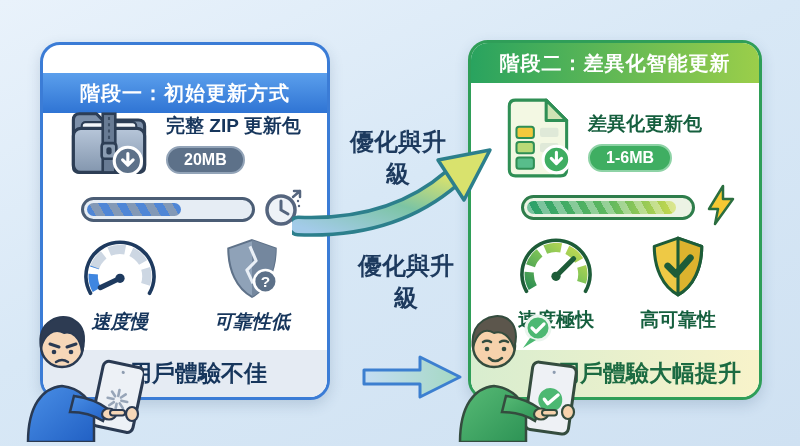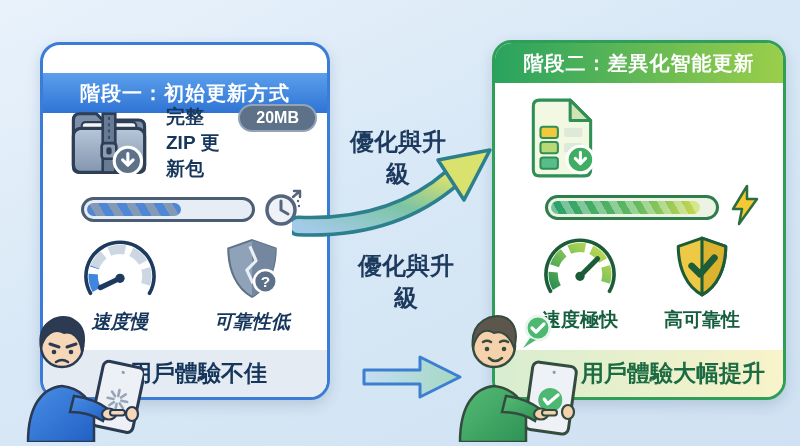--- a/index.html
+++ b/index.html
@@ -5,30 +5,30 @@
   * { margin:0; padding:0; box-sizing:border-box; }
   html,body { width:800px; height:446px; }
   body { font-family:"Liberation Sans","DejaVu Sans",sans-serif; overflow:hidden; }
   .page { position:relative; width:800px; height:446px;
           background:linear-gradient(155deg,#e9f2fb 0%,#d8e8f6 45%,#cfe1f2 100%); }
 
   
   .card { position:absolute; background:#ffffff; border-radius:20px; overflow:hidden;
           box-shadow:0 5px 14px rgba(40,70,110,.18); }
   .card.left  { left:40px;  top:42px; width:290px; height:358px; border:3px solid #3b7cd6; }
-  .card.right { left:492px; top:40px; width:294px; height:360px; border:3px solid #2f9e58; }
+  .card.right { left:468px; top:40px; width:294px; height:360px; border:3px solid #2f9e58; }
   .card-header { height:40px; display:flex; align-items:center; justify-content:center;
                  color:#ffffff; font-size:20px; font-weight:bold; letter-spacing:1px; }
   .card.left  .card-header { background:linear-gradient(180deg,#5b9fec,#2f74d4);margin-top:28px; }
   .card.right .card-header { background:linear-gradient(90deg,#29a35f,#9bce4a); }
 
   .pkg-row { position:absolute; top:54px; left:22px; right:10px; height:88px;
              display:flex; align-items:center; gap:13px; }
   .pkg-icon { flex:0 0 auto; }
-  .pkg-text { display:flex; flex-direction:row; align-items:flex-start; gap:7px; }
+  .pkg-text { display:flex; flex-direction:column; align-items:flex-start; gap:7px; }
   .pkg-label { font-size:19px; font-weight:bold; }
   .card.left  .pkg-label { color:#17365c; }
   .card.right .pkg-label { color:#155f3e; }
   .size-badge { font-size:16px; font-weight:bold; color:#ffffff; padding:3px 16px;
                 border-radius:14px; }
   .card.left  .size-badge { background:#5d7189; border:2px solid #93a4b8; }
   .card.right .size-badge { background:#3fae62; border:2px solid #8ed3a6; }
 
   .progress-row { position:absolute; top:146px; left:38px; right:10px; height:36px;
                   display:flex; align-items:center; gap:9px; }
@@ -157,20 +157,24 @@
           <path d="M42,4 L42,24 L62,24 Z" fill="#cfe3b4" stroke="#2f8f55" stroke-width="3" stroke-linejoin="round"></path>
           <rect x="13" y="30" width="17" height="11" rx="2.5" fill="#f2c93d" stroke="#2f8f55" stroke-width="2"></rect>
           <rect x="13" y="45" width="17" height="11" rx="2.5" fill="#b9d977" stroke="#2f8f55" stroke-width="2"></rect>
           <rect x="13" y="60" width="17" height="11" rx="2.5" fill="#58bd8b" stroke="#2f8f55" stroke-width="2"></rect>
           <rect x="36" y="31" width="18" height="9" rx="2" fill="#dfe9d8"></rect>
           <rect x="36" y="46" width="18" height="9" rx="2" fill="#dfe9d8"></rect>
           <circle cx="52" cy="62" r="13" fill="#3fae62" stroke="#ffffff" stroke-width="3"></circle>
           <path d="M52,55 v9 M47,61 l5,5 l5,-5" stroke="#ffffff" stroke-width="3" fill="none" stroke-linecap="round" stroke-linejoin="round"></path>
         </svg>
       </div>
+      <div class="pkg-text">
+        <div class="pkg-label">差異化更新包</div>
+        <div class="size-badge">1-6MB</div>
+      </div>
     </div>
 
     <div class="progress-row" style="left:50px;">
       <div class="pbar">
         <div class="pfill" style="width: 92%;"></div>
       </div>
       <span>
         <svg width="34" height="42" viewBox="0 0 34 42">
           <polygon points="19,2 5,25 14,25 11,40 29,15 19,15" fill="#f6c832" stroke="#2b6e3f" stroke-width="2.5" stroke-linejoin="round"></polygon>
         </svg>

